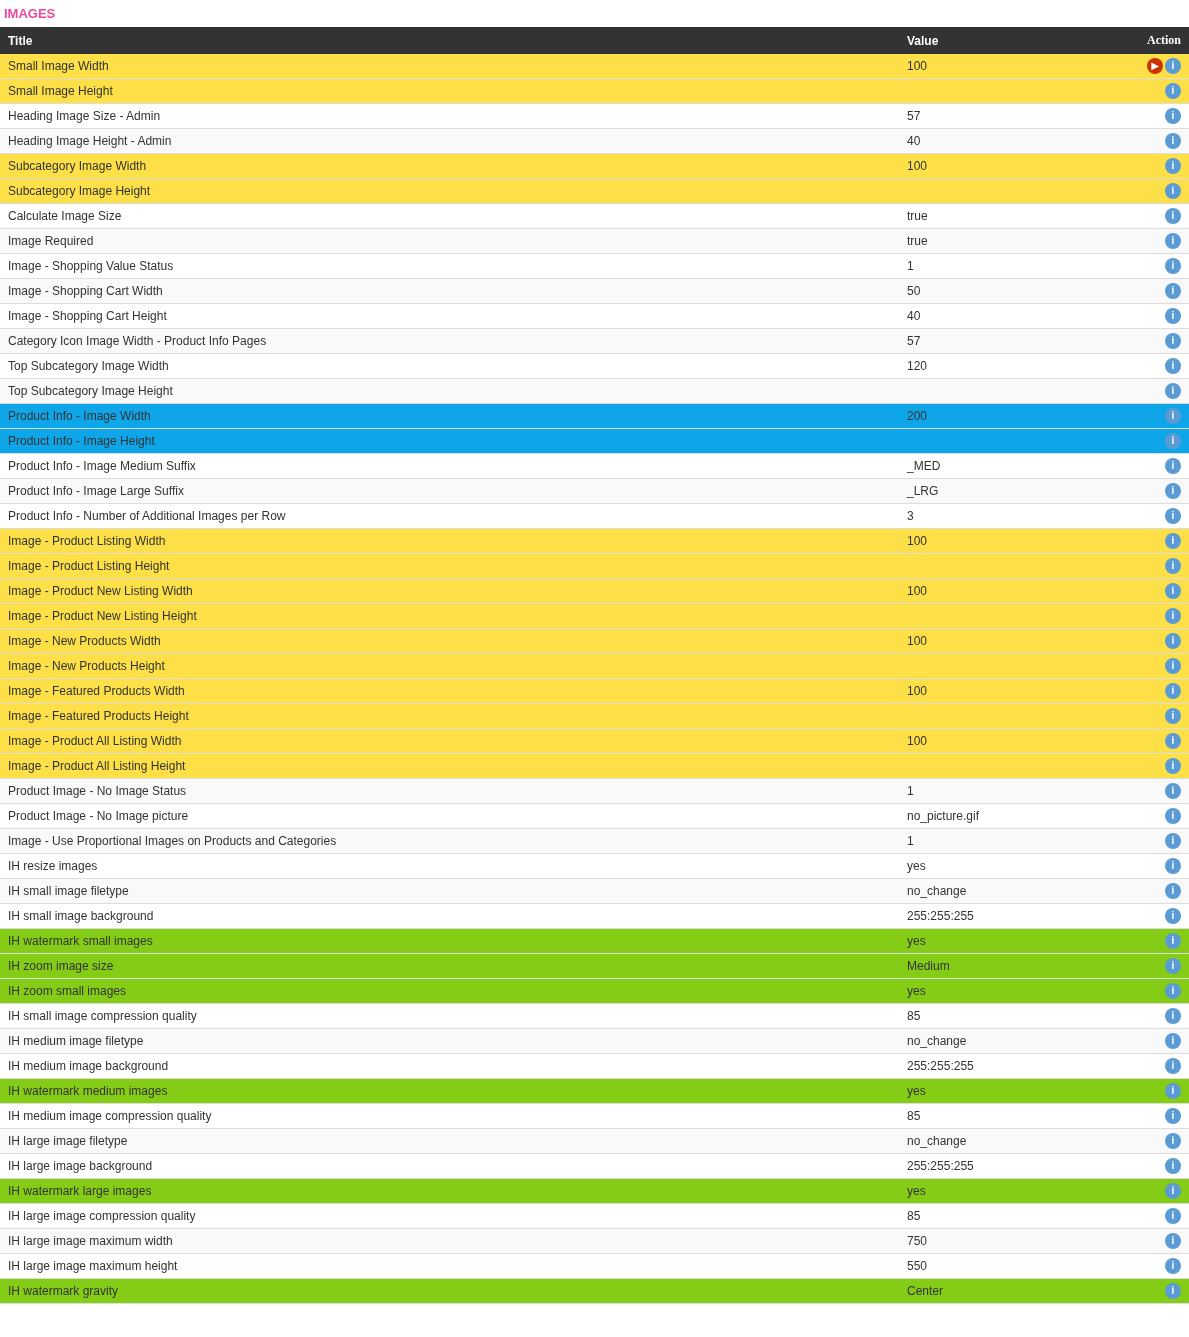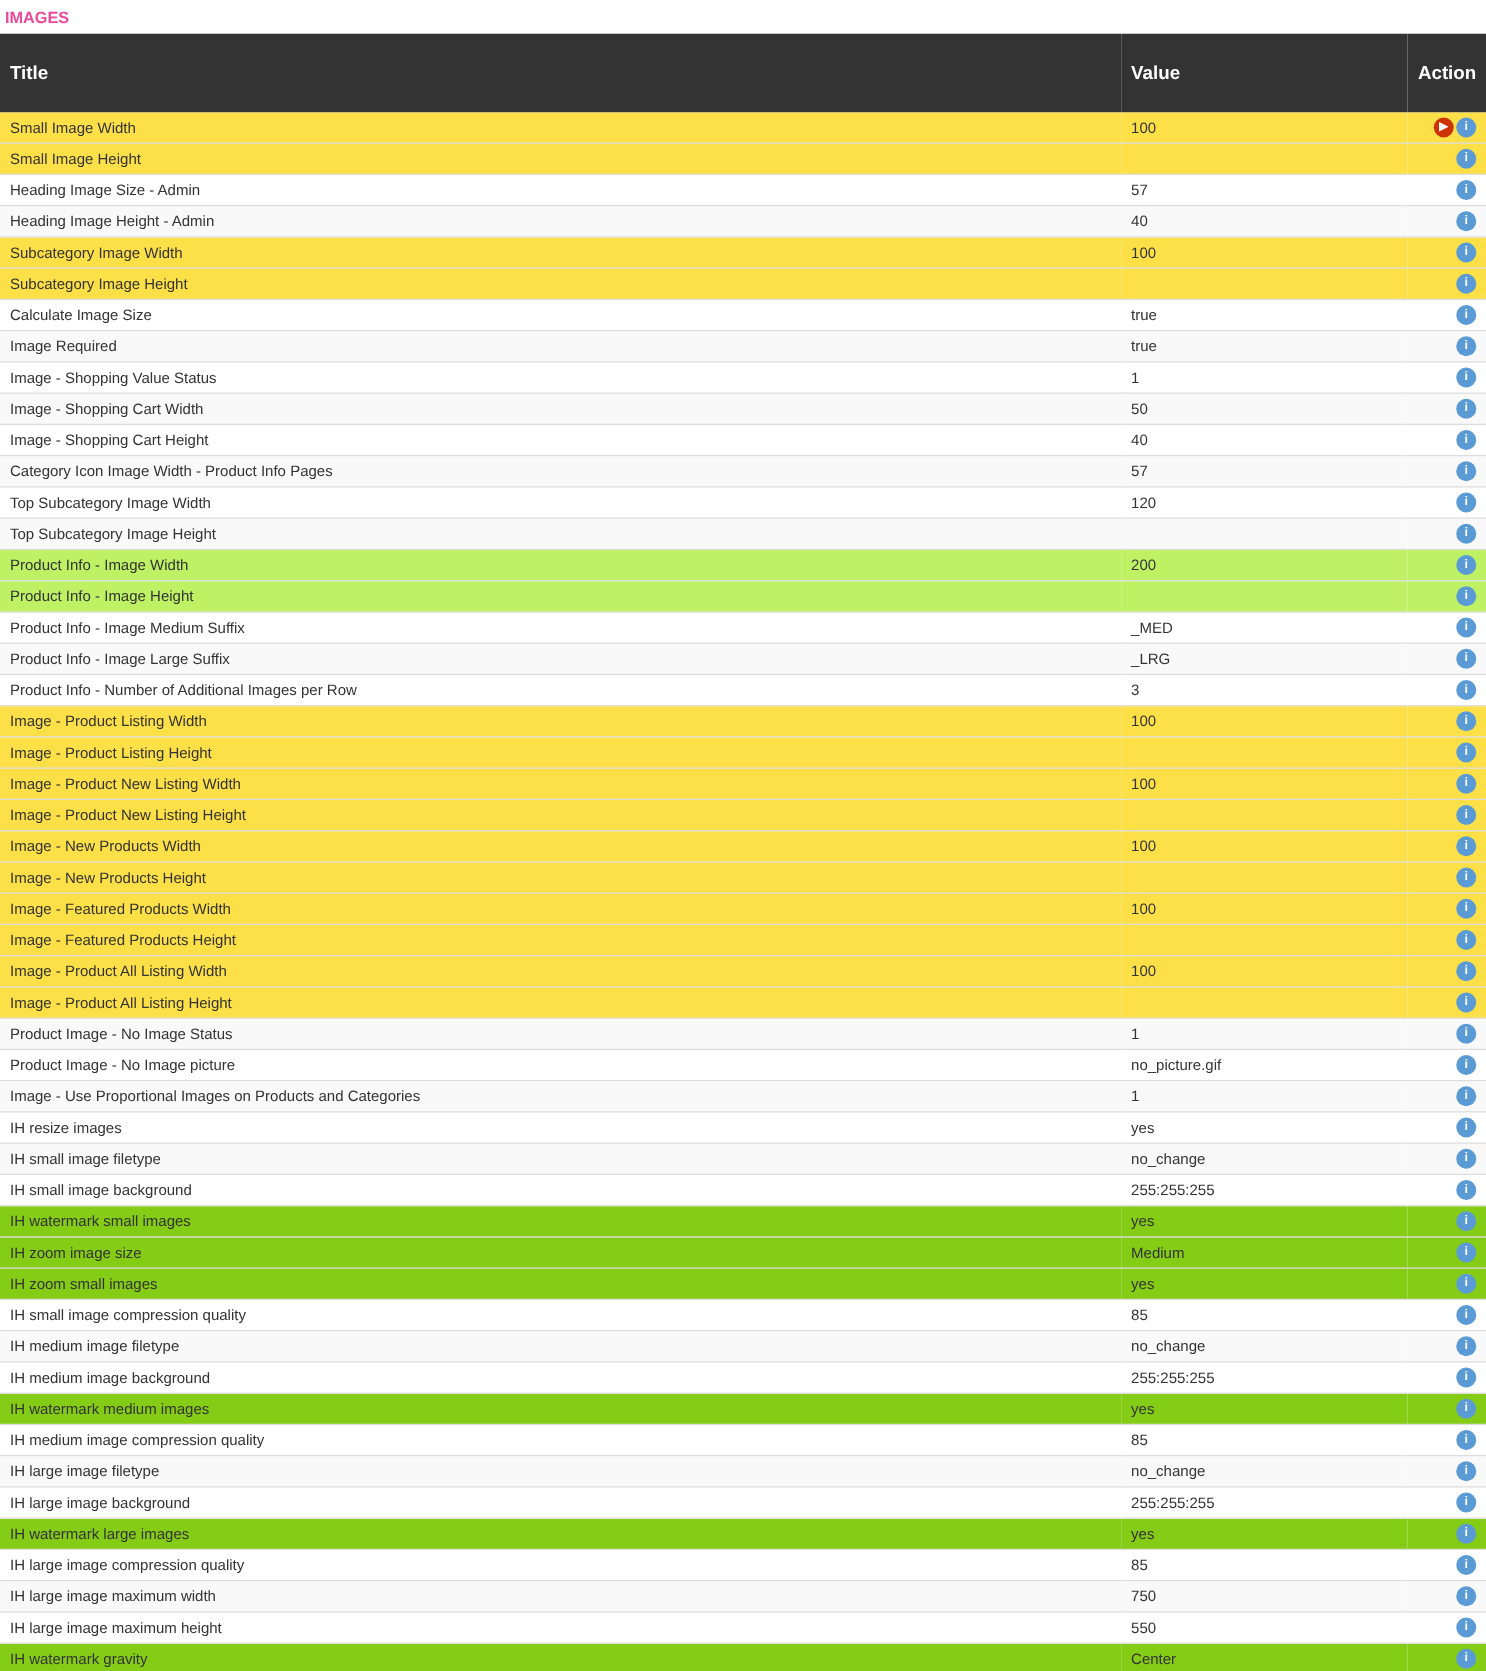--- a/index.html
+++ b/index.html
@@ -1,25 +1,25 @@
 <!DOCTYPE html>
 <html><head>
   <meta charset="utf-8">
   <style>
     * { margin: 0; padding: 0; box-sizing: border-box; }
     body { font-family: Arial, sans-serif; font-size: 12px; background: #fff; color: #333; }
     h2.section-title { color: #ec4899; font-size: 13px; font-weight: bold; text-transform: uppercase; padding: 6px 4px; }
     table { width: 100%; border-collapse: collapse; }
     thead tr { background: #333; color: #fff; }
-    thead th { padding: 23px 8px; text-align: left; font-size: 15px; }
-    thead th.action-col { text-align: right; width: 60px; }
+    thead th { padding: 6px 8px; text-align: left; font-size: 12px; }
+    thead th.action-col { text-align: right; width: 60px; font-family: Liberation Serif, serif; }
     tbody tr { border-bottom: 1px solid #ddd; }
     tbody tr:nth-child(even) { background: #f9f9f9; }
     tbody tr.highlight-blue { background: #fde047; }
-    tbody tr.highlight-purple { background: #bef264; margin-top: 48px; }
+    tbody tr.highlight-purple { background: #0ea5e9; margin-top: 48px; }
     tbody tr.highlight-orange { background: #84cc16; }
     tbody td { padding: 4px 8px; vertical-align: middle; }
     tbody td.value-col { color: #333; }
     tbody td.action-col { text-align: right; width: 60px; }
     .info-icon { display: inline-block; width: 16px; height: 16px; background: #5b9bd5; border-radius: 50%; color: #fff; text-align: center; line-height: 16px; font-size: 10px; font-weight: bold; cursor: pointer; }
     .edit-icon { display: inline-block; width: 16px; height: 16px; background: #cc3300; border-radius: 50%; color: #fff; text-align: center; line-height: 16px; font-size: 10px; cursor: pointer; }
     .action-icons { display: flex; gap: 2px; justify-content: flex-end; align-items: center; }
   </style>
 </head>
 <body>

